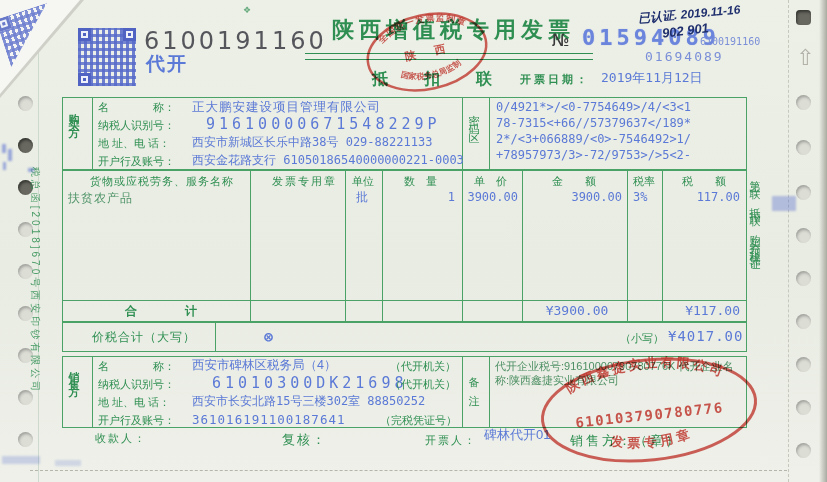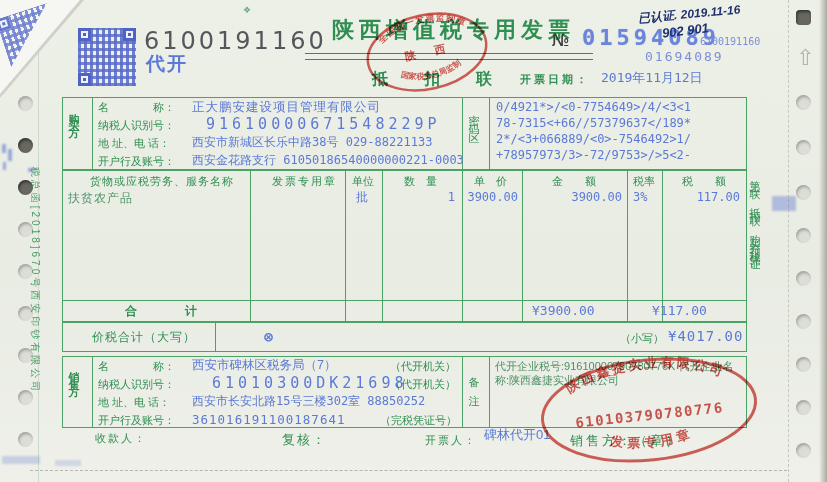--- a/index.html
+++ b/index.html
@@ -138,38 +138,38 @@
 
   <div class="t" style="left:68px;top:192px;font-size:12px;color:var(--teal);letter-spacing:1px">扶贫农产品</div>
   <div class="t b" style="left:356px;top:191px;font-size:12px;font-family:'Liberation Sans',sans-serif;color:var(--blue)">批</div>
   <div class="t b" style="left:400px;top:191px;width:55px;text-align:right;font-size:12px">1</div>
   <div class="t b" style="left:466px;top:191px;width:52px;text-align:right;font-size:12px">3900.00</div>
   <div class="t b" style="left:540px;top:191px;width:82px;text-align:right;font-size:12px">3900.00</div>
   <div class="t b" style="left:633px;top:191px;font-size:12px">3%</div>
   <div class="t b" style="left:660px;top:191px;width:80px;text-align:right;font-size:12px">117.00</div>
 
   <div class="t g" style="left:125px;top:305px;font-size:12px;font-weight:bold">合　　　　计</div>
-  <div class="t b" style="left:532px;top:304px;width:90px;text-align:left;font-size:13px">¥3900.00</div>
-  <div class="t b" style="left:652px;top:304px;width:88px;font-size:13px">¥117.00</div>
+  <div class="t b" style="left:532px;top:304px;width:90px;text-align:center;font-size:13px">¥3900.00</div>
+  <div class="t b" style="left:652px;top:304px;width:88px;text-align:right;font-size:13px">¥117.00</div>
 
   <div class="frame" style="left:62px;top:322px;width:685px;height:30px"></div>
   <div class="vl" style="left:215px;top:322px;height:30px"></div>
   <div class="t g" style="left:92px;top:331px;font-size:12px;letter-spacing:1px">价税合计（大写）</div>
   <div class="t b" style="left:264px;top:329px;font-size:15px;font-weight:bold">⊗</div>
   <div class="t g" style="left:620px;top:332px;font-size:11px">（小写）</div>
   <div class="t b" style="left:668px;top:329px;font-size:14px;letter-spacing:1px">¥4017.00</div>
 
   <div class="frame" style="left:62px;top:356px;width:685px;height:72px"></div>
   <div class="vl" style="left:92px;top:356px;height:72px"></div>
   <div class="vl" style="left:462px;top:356px;height:72px"></div>
   <div class="vl" style="left:489px;top:356px;height:72px"></div>
   <div class="vlabel" style="left:66px;top:363px;height:62px;letter-spacing:7px">销售方</div>
 
   <div class="t g" style="left:98px;top:360px;font-size:11px">名　　　　称：</div>
-  <div class="t b" style="left:192px;top:359px;font-size:12.5px;font-family:'Liberation Sans',sans-serif;color:var(--blue)">西安市碑林区税务局（7）</div>
+  <div class="t b" style="left:192px;top:359px;font-size:12.5px;font-family:'Liberation Sans',sans-serif;color:var(--blue)">西安市碑林区税务局（4）</div>
   <div class="t g" style="left:390px;top:360px;font-size:11px">（代开机关）</div>
   <div class="t g" style="left:98px;top:378px;font-size:11px">纳税人识别号：</div>
   <div class="t b" style="left:212px;top:375px;font-size:15px;letter-spacing:4px">61010300DK21698</div>
   <div class="t g" style="left:390px;top:378px;font-size:11px">（代开机关）</div>
   <div class="t g" style="left:98px;top:396px;font-size:11px">地 址、电 话：</div>
   <div class="t b" style="left:192px;top:395px;font-size:12px">西安市长安北路15号三楼302室  88850252</div>
   <div class="t g" style="left:98px;top:414px;font-size:11px">开户行及账号：</div>
   <div class="t b" style="left:192px;top:413px;font-size:12.5px;letter-spacing:1px">361016191100187641</div>
   <div class="t g" style="left:380px;top:414px;font-size:11px">（完税凭证号）</div>
 

